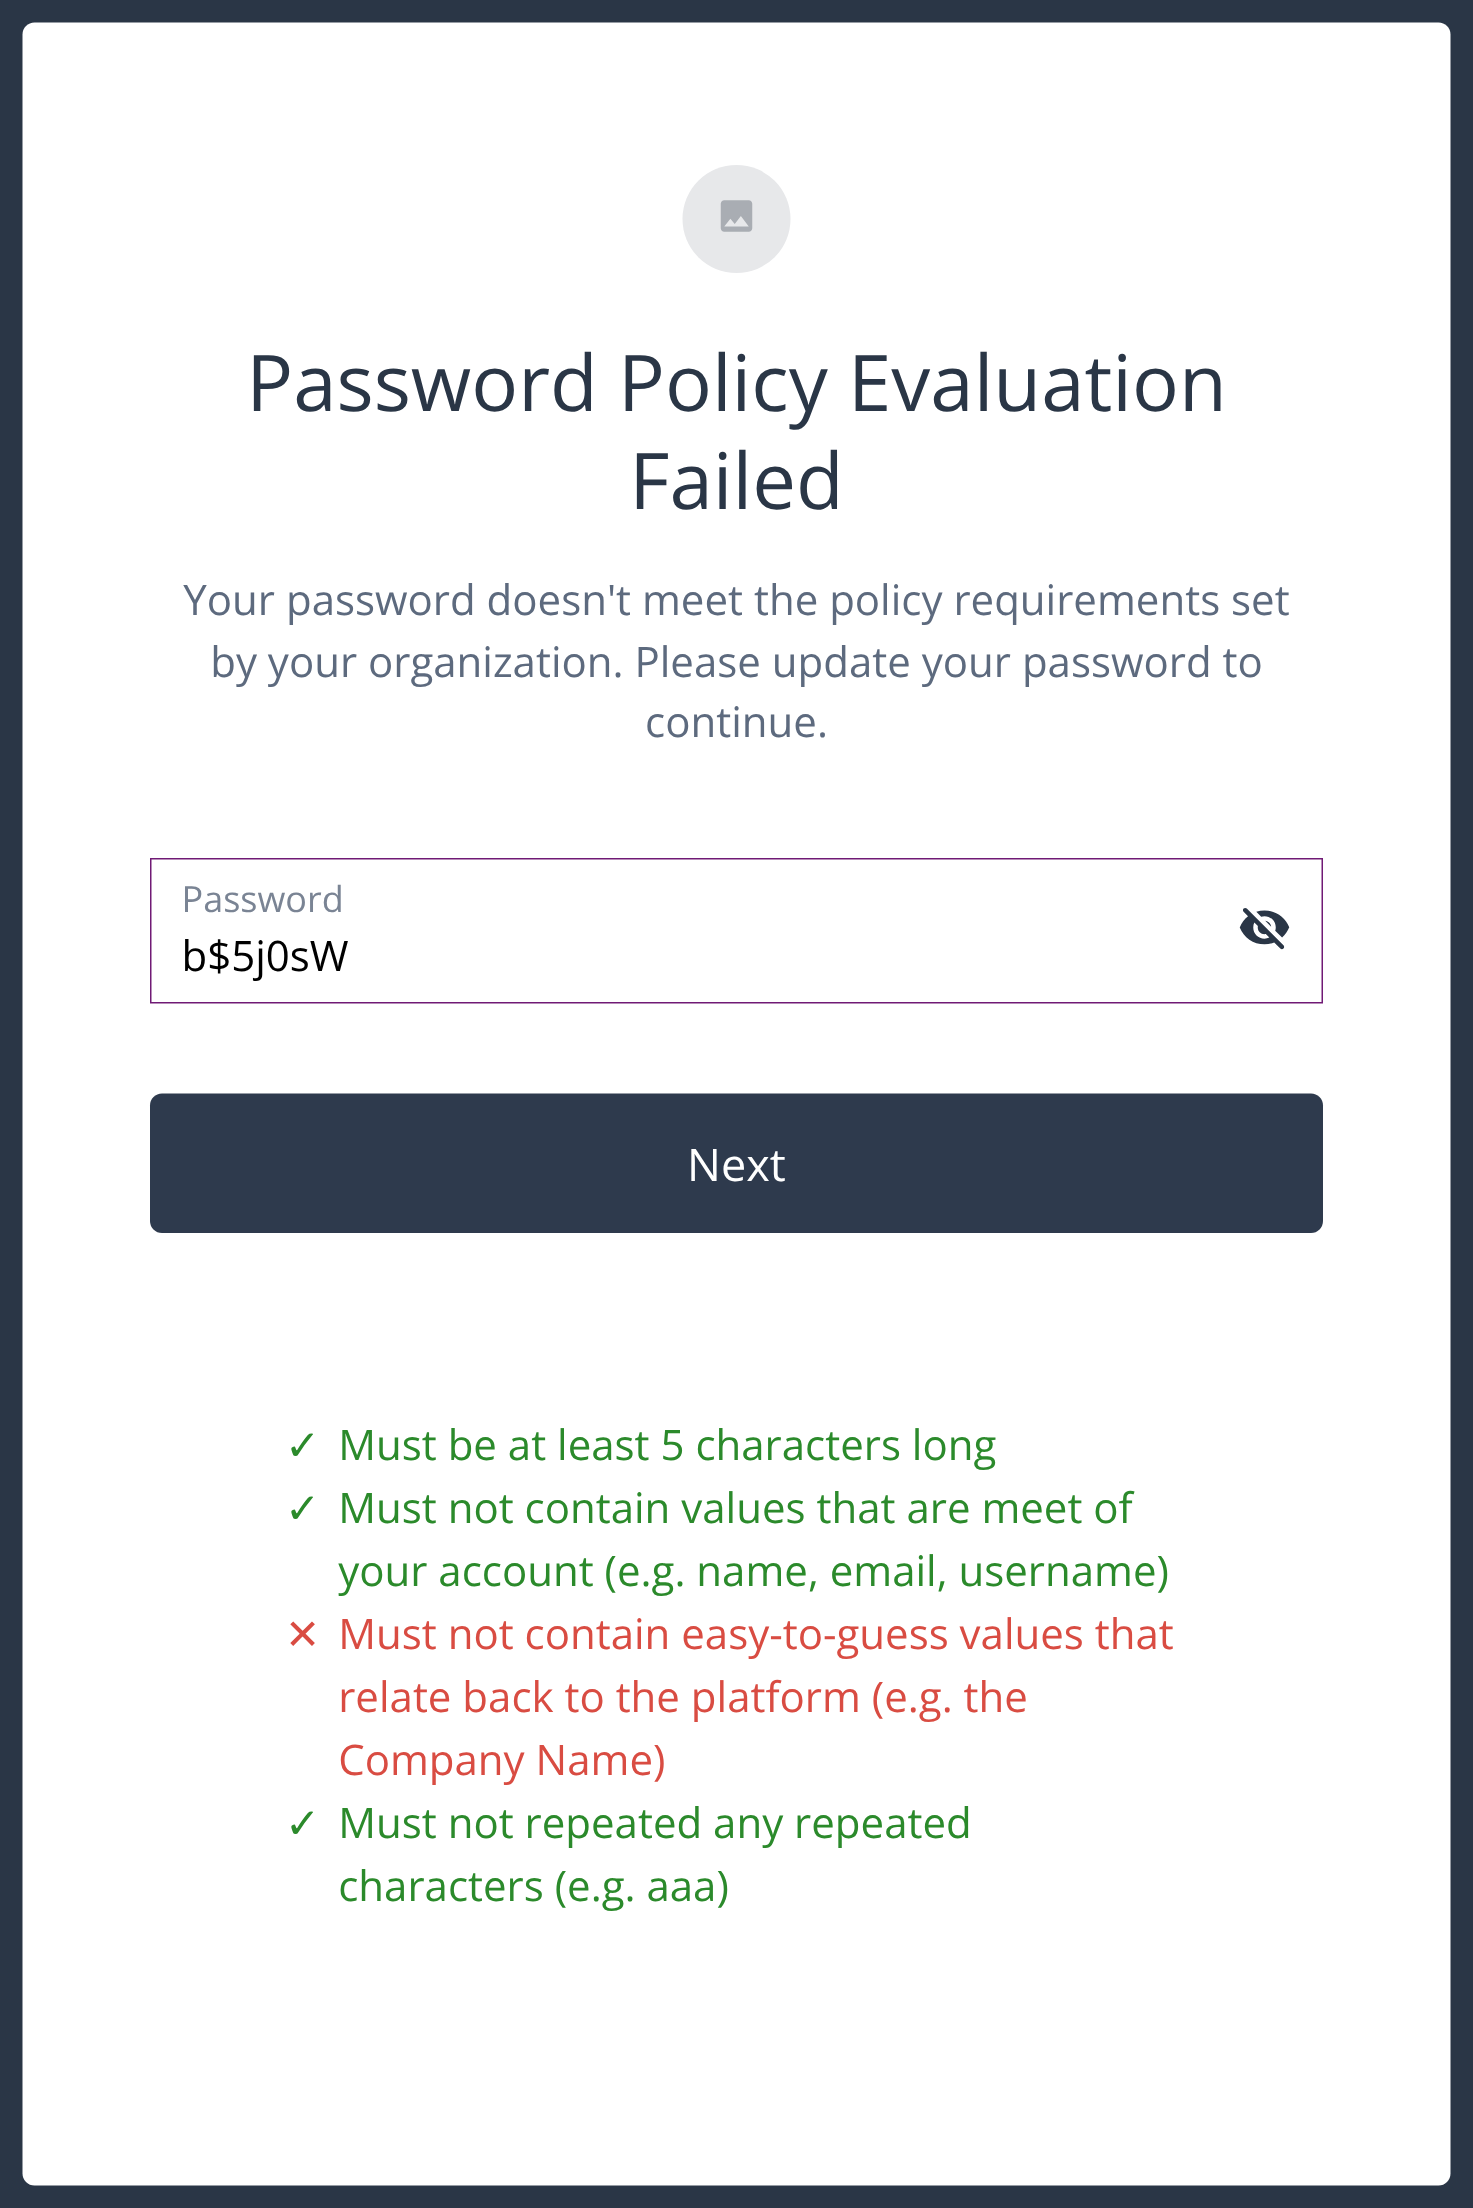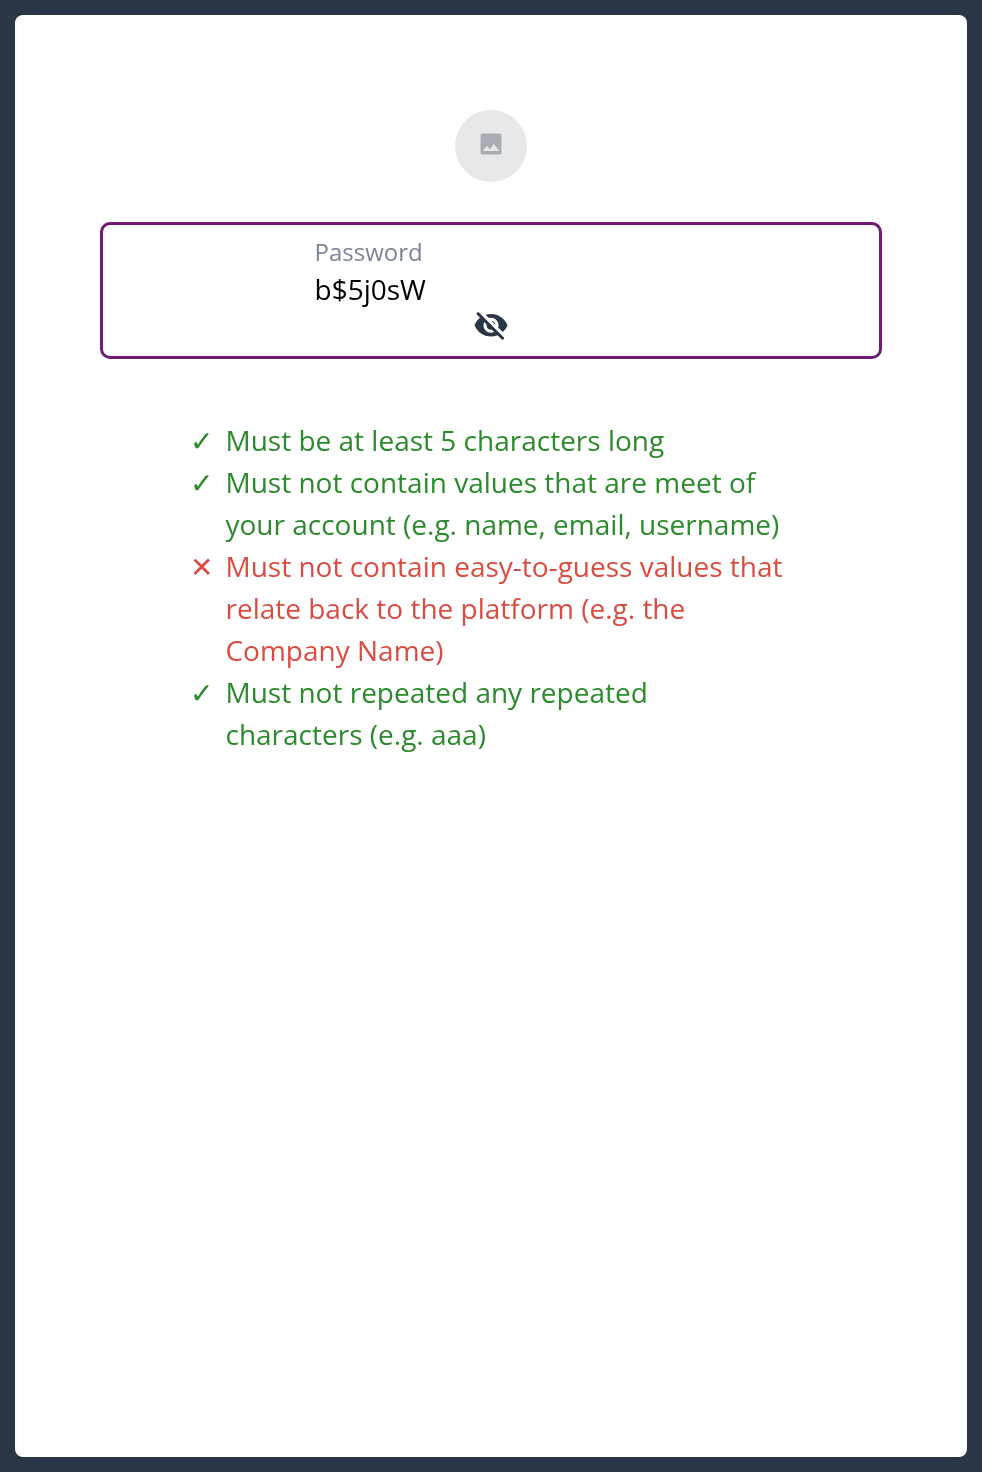--- a/index.html
+++ b/index.html
@@ -52,29 +52,28 @@
       font-size: 28px;
       font-weight: 400;
       color: #5d6a7e;
       text-align: center;
       line-height: 1.45;
       margin-bottom: 70px;
       padding: 0 10px;
     }
     .input-wrapper {
       width: 100%;
-      border: 3px solid #701a75;
-      border-radius: 10px;
+      border: 1px solid #701a75;
+      border-radius: 0;
       padding: 10px 20px 12px 20px;
       display: flex;
       align-items: center;
       justify-content: space-between;
       margin-bottom: 60px;
       position: relative;
-      flex-direction: column;
     }
     .input-left {
       flex: 1;
       display: flex;
       flex-direction: column;
     }
     .input-label {
       font-size: 24px;
       color: #7a8494;
       margin-bottom: 2px;
@@ -150,34 +149,37 @@
 
 <div class="card">
   <div class="logo-placeholder">
     <span>
       <svg viewBox="0 0 24 24">
           <path d="M21 19V5c0-1.1-.9-2-2-2H5c-1.1 0-2 .9-2 2v14c0 1.1.9 2 2 2h14c1.1 0 2-.9 2-2zM8.5 13.5l2.5 3.01L14.5 12l4.5 6H5l3.5-4.5z"></path>
         </svg>
     </span>
   </div>
 
+  <h1 class="title">Password Policy Evaluation Failed</h1>
 
+  <p class="subtitle">Your password doesn't meet the policy requirements set by your organization. Please update your password to continue.</p>
 
   <div class="input-wrapper">
     <div class="input-left">
       <span class="input-label">Password</span>
       <input type="text" class="password-input" value="b$5j0sW" style="">
     </div>
     <span class="eye-icon">
       <svg viewBox="0 0 24 24">
           <path d="M12 6.5c2.76 0 5 2.24 5 5 0 .51-.1 1-.24 1.46l3.06 3.06c1.39-1.23 2.49-2.77 3.18-4.53C21.27 7.11 17 4 12 4c-1.27 0-2.49.2-3.64.57l2.17 2.17c.47-.14.96-.24 1.47-.24zM2.71 3.16c-.39.39-.39 1.02 0 1.41l1.97 1.97C3.06 7.83 1.77 9.53 1 11.5 2.73 15.89 7 19 12 19c1.52 0 2.97-.3 4.31-.82l2.72 2.72c.39.39 1.02.39 1.41 0 .39-.39.39-1.02 0-1.41L4.13 3.16c-.39-.39-1.03-.39-1.42 0zM12 16.5c-2.76 0-5-2.24-5-5 0-.77.18-1.5.49-2.14l1.57 1.57c-.03.18-.06.37-.06.57 0 1.66 1.34 3 3 3 .2 0 .38-.03.57-.07L14.14 16c-.65.32-1.37.5-2.14.5zm2.97-5.33c-.15-1.4-1.25-2.49-2.64-2.64l2.64 2.64z"></path>
         </svg>
     </span>
   </div>
 
+  <button class="next-button">Next</button>
 
   <div class="requirements-section">
     <div id="requirements-list">
         <div class="requirement-item pass">
           <span class="req-icon">✓</span>
           <span class="req-text">Must be at least 5 characters long</span>
         </div>
         <div class="requirement-item pass">
           <span class="req-icon">✓</span>
           <span class="req-text">Must not contain values that are meet of your account (e.g. name, email, username)</span>

